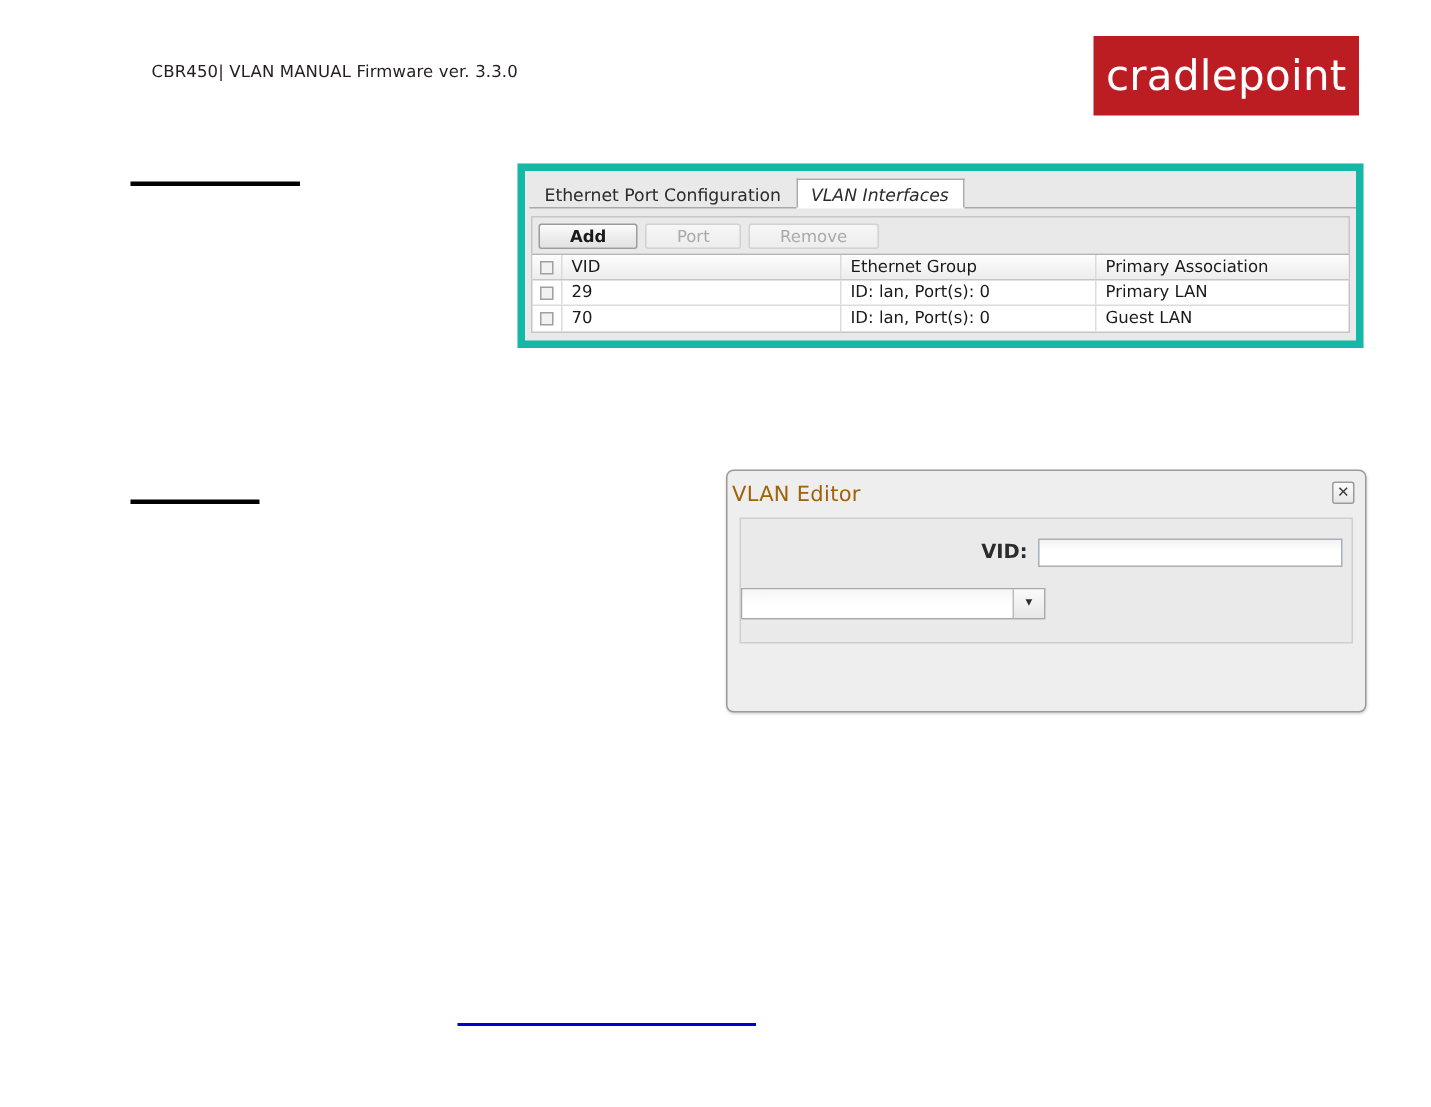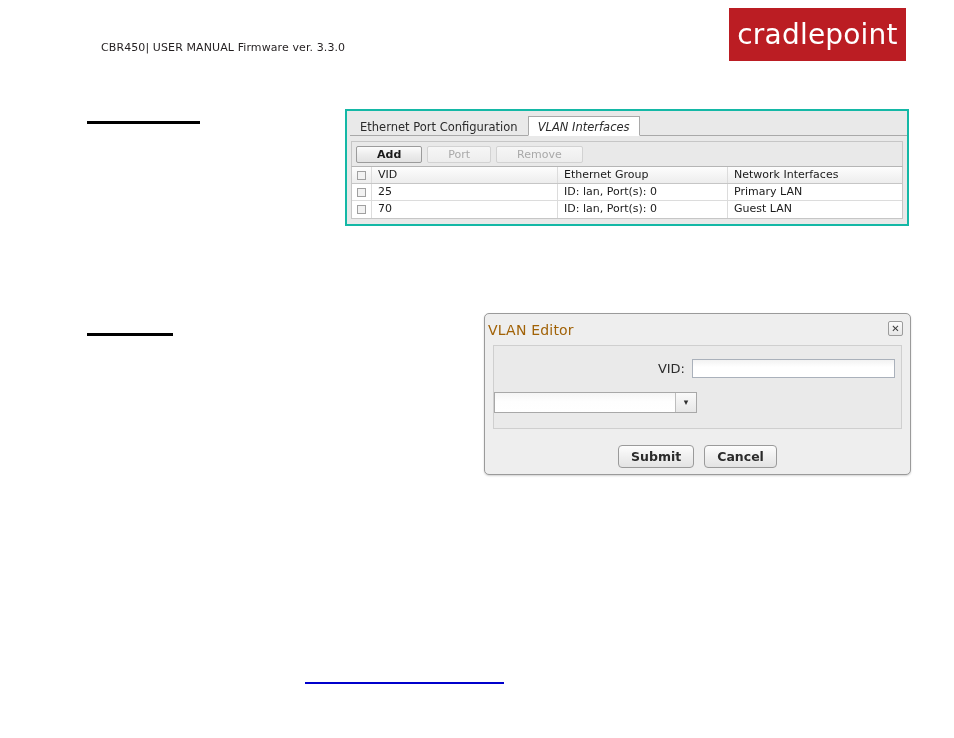--- a/index.html
+++ b/index.html
@@ -22,21 +22,21 @@
     left: 101px;
     top: 41px;
     font-size: 11px;
     letter-spacing: 0.1px;
     color: #231f20;
     white-space: nowrap;
   }
   .logo-box {
     position: absolute;
     left: 729px;
-    top: 8px;
+    top: 24px;
     width: 177px;
     height: 53px;
     background: #bb1d23;
     display: flex;
     align-items: center;
     justify-content: center;
   }
   .logo-text {
     color: #ffffff;
     font-size: 28px;
@@ -63,21 +63,21 @@
     background: #0000cc;
   }
 
   
   .panel {
     position: absolute;
     left: 345px;
     top: 109px;
     width: 564px;
     background: #e9e9e9;
-    border: 2px solid #14b8a6;
+    border: 5px solid #14b8a6;
     box-sizing: border-box;
     padding: 0;
   }
   .tabbar {
     height: 22px;
     position: relative;
     margin: 3px 0 0 3px;
     display: flex;
     align-items: flex-end;
   }
@@ -248,21 +248,21 @@
     align-items: center;
     height: 24px;
     margin-top: 10px;
   }
   .field-label {
     flex: 0 0 198px;
     text-align: right;
     padding-right: 7px;
     box-sizing: border-box;
     font-size: 13px;
-    font-weight: normal;
+    font-weight: bold;
     color: #2c2c2c;
     white-space: nowrap;
   }
   .text-input {
     width: 203px;
     height: 19px;
     box-sizing: border-box;
     border: 1px solid #aab1bb;
     background: linear-gradient(to bottom, #f2f2f2 0%, #ffffff 42%, #ffffff 100%);
     font-size: 12px;
@@ -323,21 +323,21 @@
     padding: 0 12px;
     font-family: "DejaVu Sans", "Liberation Sans", sans-serif;
     line-height: 21px;
     text-align: center;
     white-space: nowrap;
   }
 </style>
 </head>
 <body>
 
-<div class="page-header-text">CBR450| USER MANUAL Firmware ver. 3.3.0</div>
+<div class="page-header-text">CBR450| VLAN MANUAL Firmware ver. 3.3.0</div>
 
 <div class="logo-box">
   <span class="logo-text">cradlepoint</span>
 </div>
 
 <div class="redact-bar" id="redact-1"></div>
 <div class="redact-bar" id="redact-2"></div>
 <div class="link-placeholder"></div>
 
 <div class="panel">
@@ -359,28 +359,28 @@
   </div>
 
   <div class="grid">
 
     <div class="grid-row head">
       <div class="cell-cb">
         <span class="cbox"></span>
       </div>
       <div class="cell c-vid">VID</div>
       <div class="cell c-group">Ethernet Group</div>
-      <div class="cell c-net">Network Interfaces</div>
+      <div class="cell c-net">Primary Association</div>
     </div>
 
     <div class="grid-row">
       <div class="cell-cb">
         <span class="cbox"></span>
       </div>
-      <div class="cell c-vid">25</div>
+      <div class="cell c-vid">29</div>
       <div class="cell c-group">ID: lan, Port(s): 0</div>
       <div class="cell c-net">Primary LAN</div>
     </div>
 
     <div class="grid-row">
       <div class="cell-cb">
         <span class="cbox"></span>
       </div>
       <div class="cell c-vid">70</div>
       <div class="cell c-group">ID: lan, Port(s): 0</div>
@@ -404,18 +404,14 @@
 
     <div class="field-row">
       <div class="select-wrap">
         <div class="select-value"></div>
         <div class="select-arrow">▾</div>
       </div>
     </div>
 
   </div>
 
-  <div class="dlg-footer">
-    <div class="dbtn">Submit</div>
-    <div class="dbtn">Cancel</div>
-  </div>
 
 </div>
 
 </body></html>

